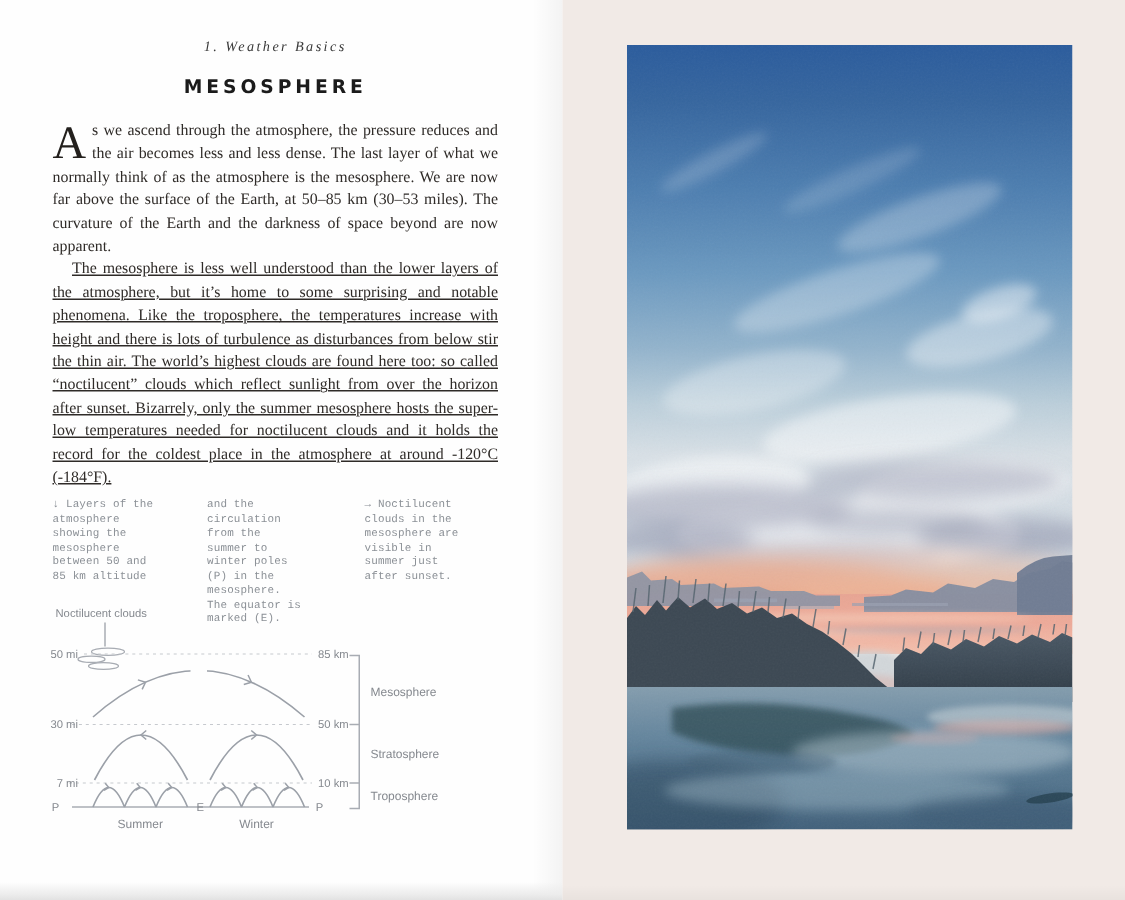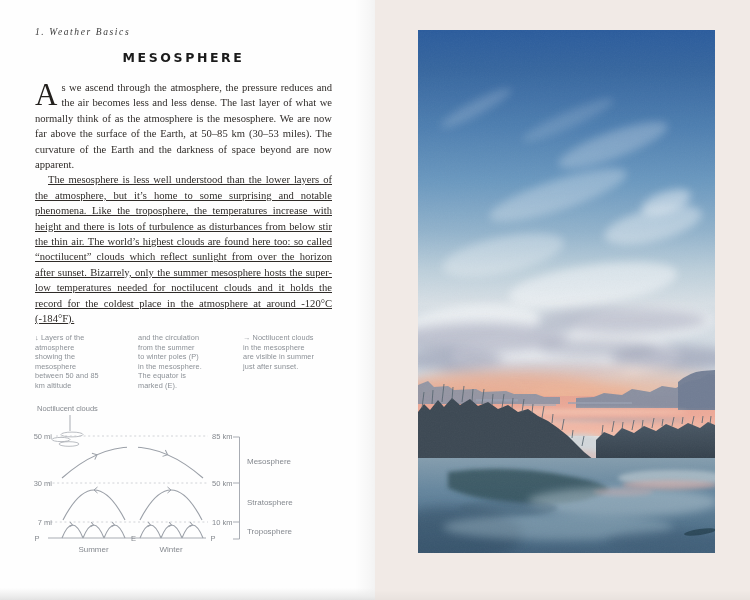--- a/index.html
+++ b/index.html
@@ -4,32 +4,32 @@
 <style>
   html,body{margin:0;padding:0;}
   body{width:750px;height:600px;overflow:hidden;background:#ffffff;font-family:"Liberation Serif",serif;}
   .book{position:relative;width:750px;height:600px;}
   
   .page-left{position:absolute;left:0;top:0;width:375px;height:600px;background:#fefefe;}
   .page-left::after{content:"";position:absolute;left:0;bottom:0;width:100%;height:12px;
      background:linear-gradient(180deg,rgba(255,255,255,0) 0%,#ececec 70%,#e2e2e2 100%);}
   .gutter{position:absolute;left:355px;top:0;width:20px;height:600px;
      background:linear-gradient(90deg,rgba(0,0,0,0),rgba(0,0,0,0.045));}
-  .running-head{position:absolute;left:35px;top:27px;width:297px;
+  .running-head{position:absolute;left:35px;top:27px;width:297px;text-align:center;
      font-style:italic;font-size:9.5px;letter-spacing:1.6px;color:#3a3a3a;}
   .page-title{position:absolute;left:35px;top:50px;width:297px;text-align:center;
      font-family:"DejaVu Sans",sans-serif;font-weight:bold;font-size:12.5px;
      letter-spacing:2.6px;color:#1b1b1b;}
   .bodycopy{position:absolute;left:35px;top:80px;width:297px;
      font-size:10.6px;line-height:15.4px;color:#2f2b28;text-align:justify;}
   .bodycopy p{margin:0;}
   .dropcap{float:left;font-size:31px;line-height:26px;margin:2px 4px 0 0;color:#23201d;}
   .para2{text-indent:13px;text-decoration:underline;}
   .captions{position:absolute;left:0;top:333px;width:375px;height:70px;
-     font-family:Liberation Sans, sans-serif;font-size:7.3px;line-height:9.5px;
+     font-family:Liberation Mono, monospace;font-size:7.3px;line-height:9.5px;
      color:#8b9096;letter-spacing:0.1px;}
   .cap{position:absolute;top:0;}
   .cap1{left:35px;width:68px;}
   .cap2{left:138px;width:64px;}
   .cap3{left:243px;width:72px;}
   .diagram{position:absolute;left:0;top:398px;width:330px;height:170px;}
   .dg-line{stroke:#a8acb3;stroke-width:1;fill:none;}
   .dg-dash{stroke:#c6c9ce;stroke-width:0.8;fill:none;stroke-dasharray:2 2.6;}
   .dg-arc{stroke:#9ba0a8;stroke-width:1.1;fill:none;}
   .dg-arrow{stroke:#9ba0a8;stroke-width:1;fill:none;}

